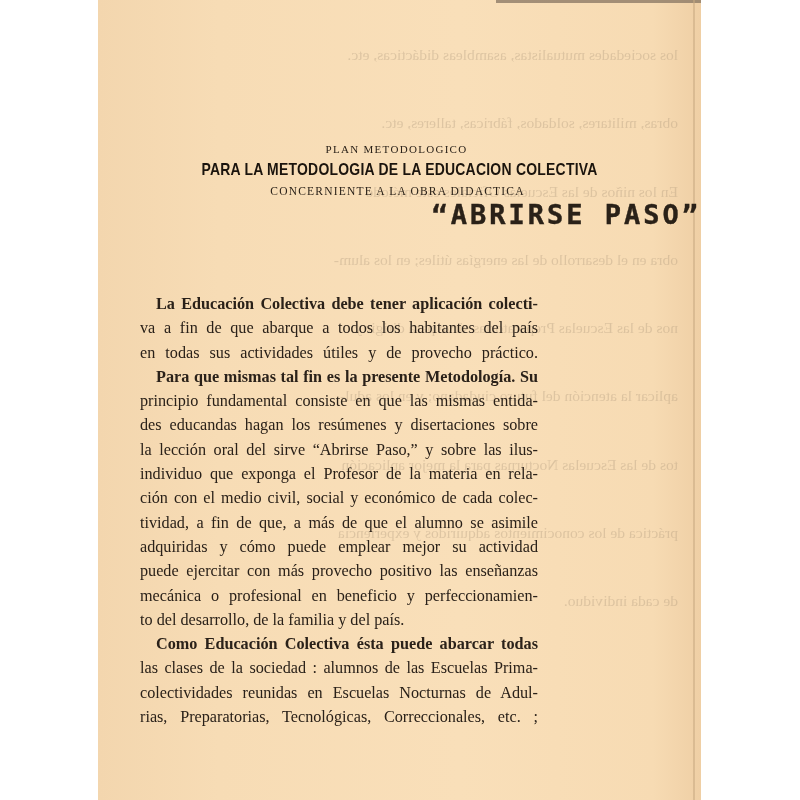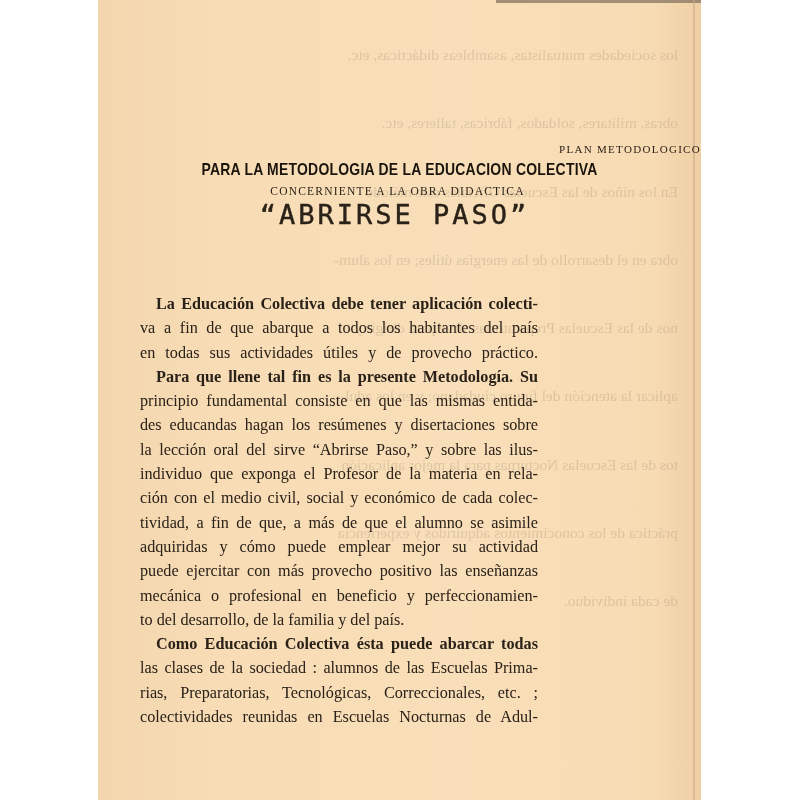--- a/index.html
+++ b/index.html
@@ -57,21 +57,20 @@
       top: 143px;
       width: 603px;
       text-align: center;
     }
     .plan {
       font-family: "Liberation Serif", serif;
       font-size: 11px;
       letter-spacing: 1.3px;
       color: #2b2219;
       margin-left: -6px;
-      text-align: right;
     }
     .main-title {
       font-family: "Liberation Sans Narrow", "Liberation Sans", sans-serif;
       font-weight: bold;
       font-size: 17px;
       color: #1b140d;
       transform: scaleX(0.82);
       transform-origin: center;
       margin-top: 5px;
       letter-spacing: 0.3px;
@@ -84,21 +83,22 @@
       margin-top: 5px;
       margin-left: -4px;
     }
     .work-title {
       font-family: "DejaVu Sans Mono", monospace;
       font-size: 27px;
       letter-spacing: 3px;
       color: #2a2118;
       margin-top: 2px;
       margin-left: -10px;
-      font-weight: normal;
+      font-weight: bold;
+      text-align: right;
       -webkit-text-stroke: 0.4px #2a2118;
     }
     .body-text {
       position: absolute;
       left: 42px;
       top: 292px;
       width: 398px;
       font-family: "Liberation Serif", serif;
       font-size: 16.2px;
       line-height: 24.3px;
@@ -145,32 +145,32 @@
     <div class="work-title">“ABRIRSE PASO”</div>
   </div>
 
   <div class="body-text">
     <div>
       <span class="line indent">La Educación Colectiva debe tener aplicación colecti-</span>
       <span class="line">va a fin de que abarque a todos los habitantes del país</span>
       <span class="line">en todas sus actividades útiles y de provecho práctico.</span>
     </div>
     <div>
-      <span class="line indent">Para que llene tal fin es la presente Metodología. Su</span>
+      <span class="line indent">Para que mismas tal fin es la presente Metodología. Su</span>
       <span class="line">principio fundamental consiste en que las mismas entida-</span>
       <span class="line">des educandas hagan los resúmenes y disertaciones sobre</span>
       <span class="line">la lección oral del sirve “Abrirse Paso,” y sobre las ilus-</span>
       <span class="line">individuo que exponga el Profesor de la materia en rela-</span>
       <span class="line">ción con el medio civil, social y económico de cada colec-</span>
       <span class="line">tividad, a fin de que, a más de que el alumno se asimile</span>
       <span class="line">adquiridas y cómo puede emplear mejor su actividad</span>
       <span class="line">puede ejercitar con más provecho positivo las enseñanzas</span>
       <span class="line">mecánica o profesional en beneficio y perfeccionamien-</span>
       <span class="line last">to del desarrollo, de la familia y del país.</span>
     </div>
     <div>
       <span class="line indent">Como Educación Colectiva ésta puede abarcar todas</span>
       <span class="line">las clases de la sociedad : alumnos de las Escuelas Prima-</span>
+      <span class="line">colectividades reunidas en Escuelas Nocturnas de Adul-</span>
       <span class="line">rias, Preparatorias, Tecnológicas, Correccionales, etc. ;</span>
-      <span class="line">colectividades reunidas en Escuelas Nocturnas de Adul-</span>
     </div>
   </div>
 </div>
 
 </body></html>

